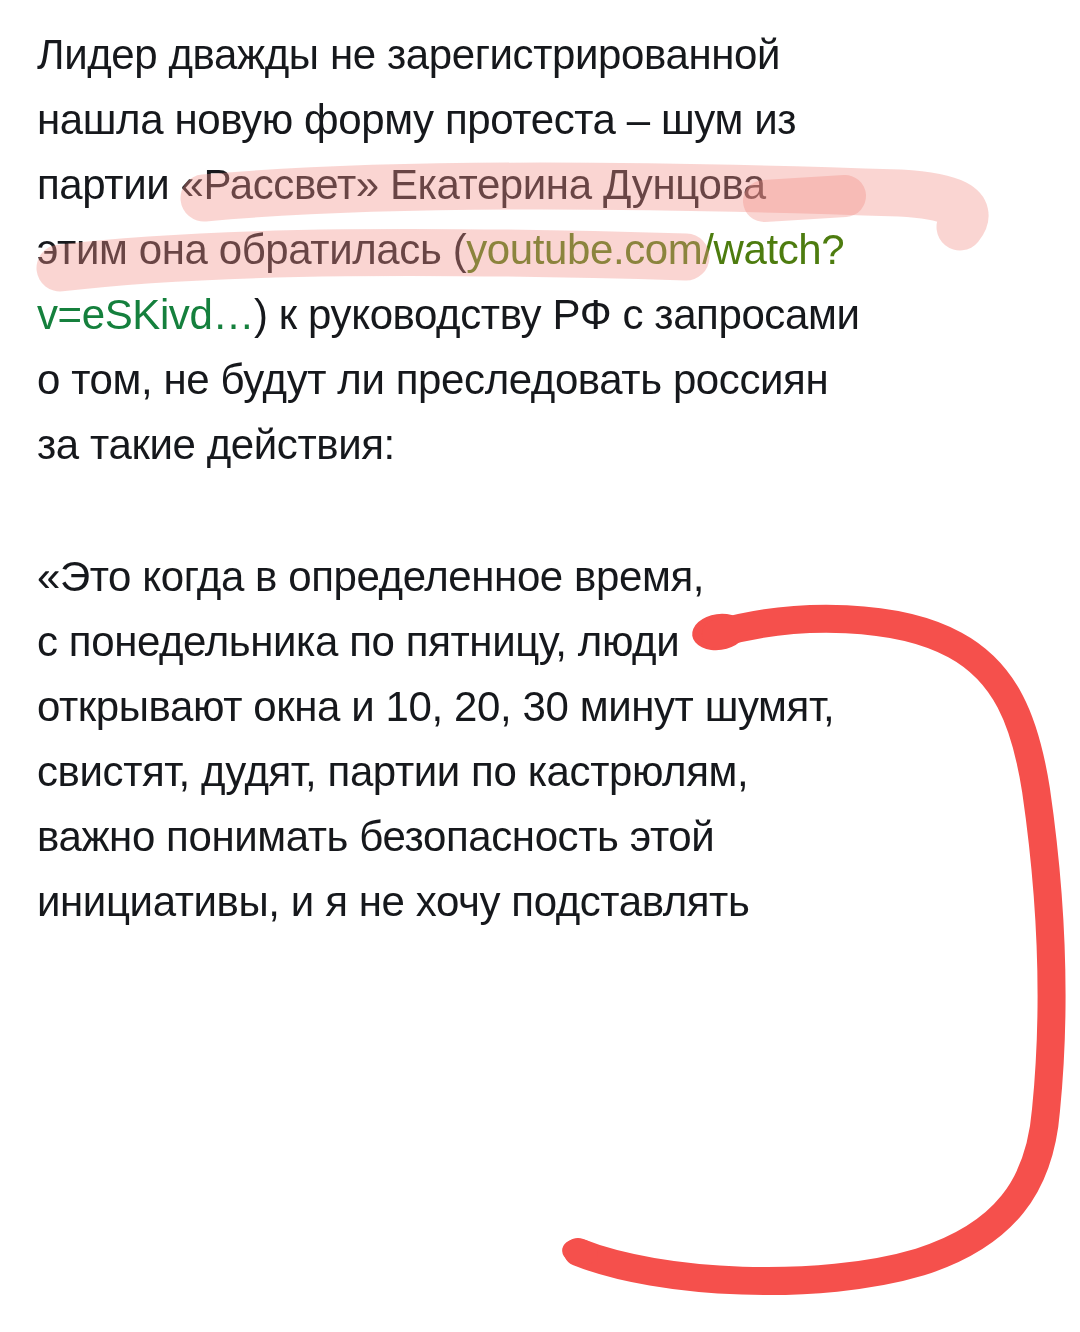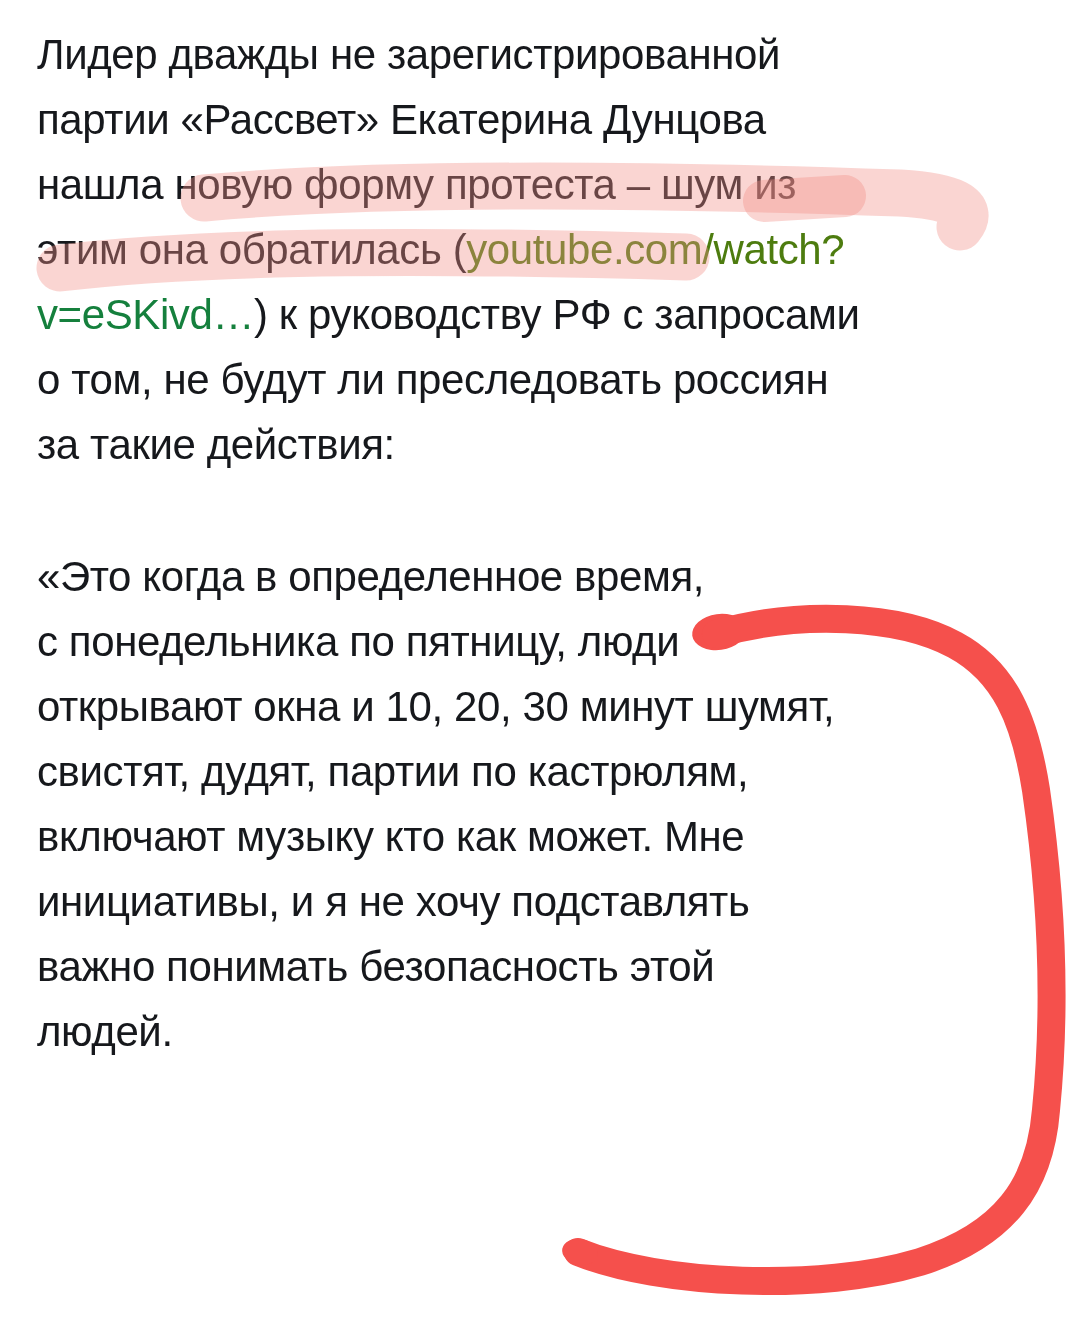--- a/index.html
+++ b/index.html
@@ -38,36 +38,34 @@
     top: 0;
     pointer-events: none;
   }
 </style>
 </head>
 <body style="background: rgb(255, 255, 255);">
 
 <div class="article" id="article" style="color: rgb(22, 24, 28);">
     <div class="paragraph">
       <div class="line"><span>Лидер дважды не зарегистрированной</span></div>
+      <div class="line"><span>нашла новую форму протеста – шум из</span></div>
       <div class="line"><span>партии «Рассвет» Екатерина Дунцова</span></div>
-      <div class="line"><span>нашла новую форму протеста – шум из</span></div>
       <div class="line"><span>этим она обратилась (</span><span style="color: #4d7c0f;">youtube.com/watch?</span></div>
       <div class="line"><span style="color: #15803d;">v=eSKivd…</span><span>) к руководству РФ с запросами</span></div>
       <div class="line"><span>о том, не будут ли преследовать россиян</span></div>
       <div class="line"><span>за такие действия:</span></div>
     </div>
     <div class="paragraph">
       <div class="line"><span>«Это когда в определенное время,</span></div>
       <div class="line"><span>с понедельника по пятницу, люди</span></div>
       <div class="line"><span>открывают окна и 10, 20, 30 минут шумят,</span></div>
       <div class="line"><span>свистят, дудят, партии по кастрюлям,</span></div>
-      <div class="line"><span>включают музыку кто как может. Мне</span></div>
+      <div class="line"><span>важно понимать безопасность этой</span></div>
       <div class="line"><span>инициативы, и я не хочу подставлять</span></div>
-      <div class="line"><span>важно понимать безопасность этой</span></div>
-      <div class="line"><span>людей.</span></div>
     </div>
   </div>
 
 <svg class="overlay" width="1080" height="1332" viewBox="0 0 1080 1332" xmlns="http://www.w3.org/2000/svg">
 
   <path d="M 204 198 C 380 182 640 184 900 193 C 950 196 977 206 960 227" fill="none" stroke-width="47" stroke-linecap="round" stroke="rgba(242,145,137,0.38)"></path>
 
   <path d="M 764 201 L 845 196" fill="none" stroke-width="42" stroke-linecap="round" stroke="rgba(242,145,137,0.38)"></path>
 
   <path d="M 60 268 C 220 249 450 250 686 257" fill="none" stroke-width="47" stroke-linecap="round" stroke="rgba(242,145,137,0.38)"></path>

